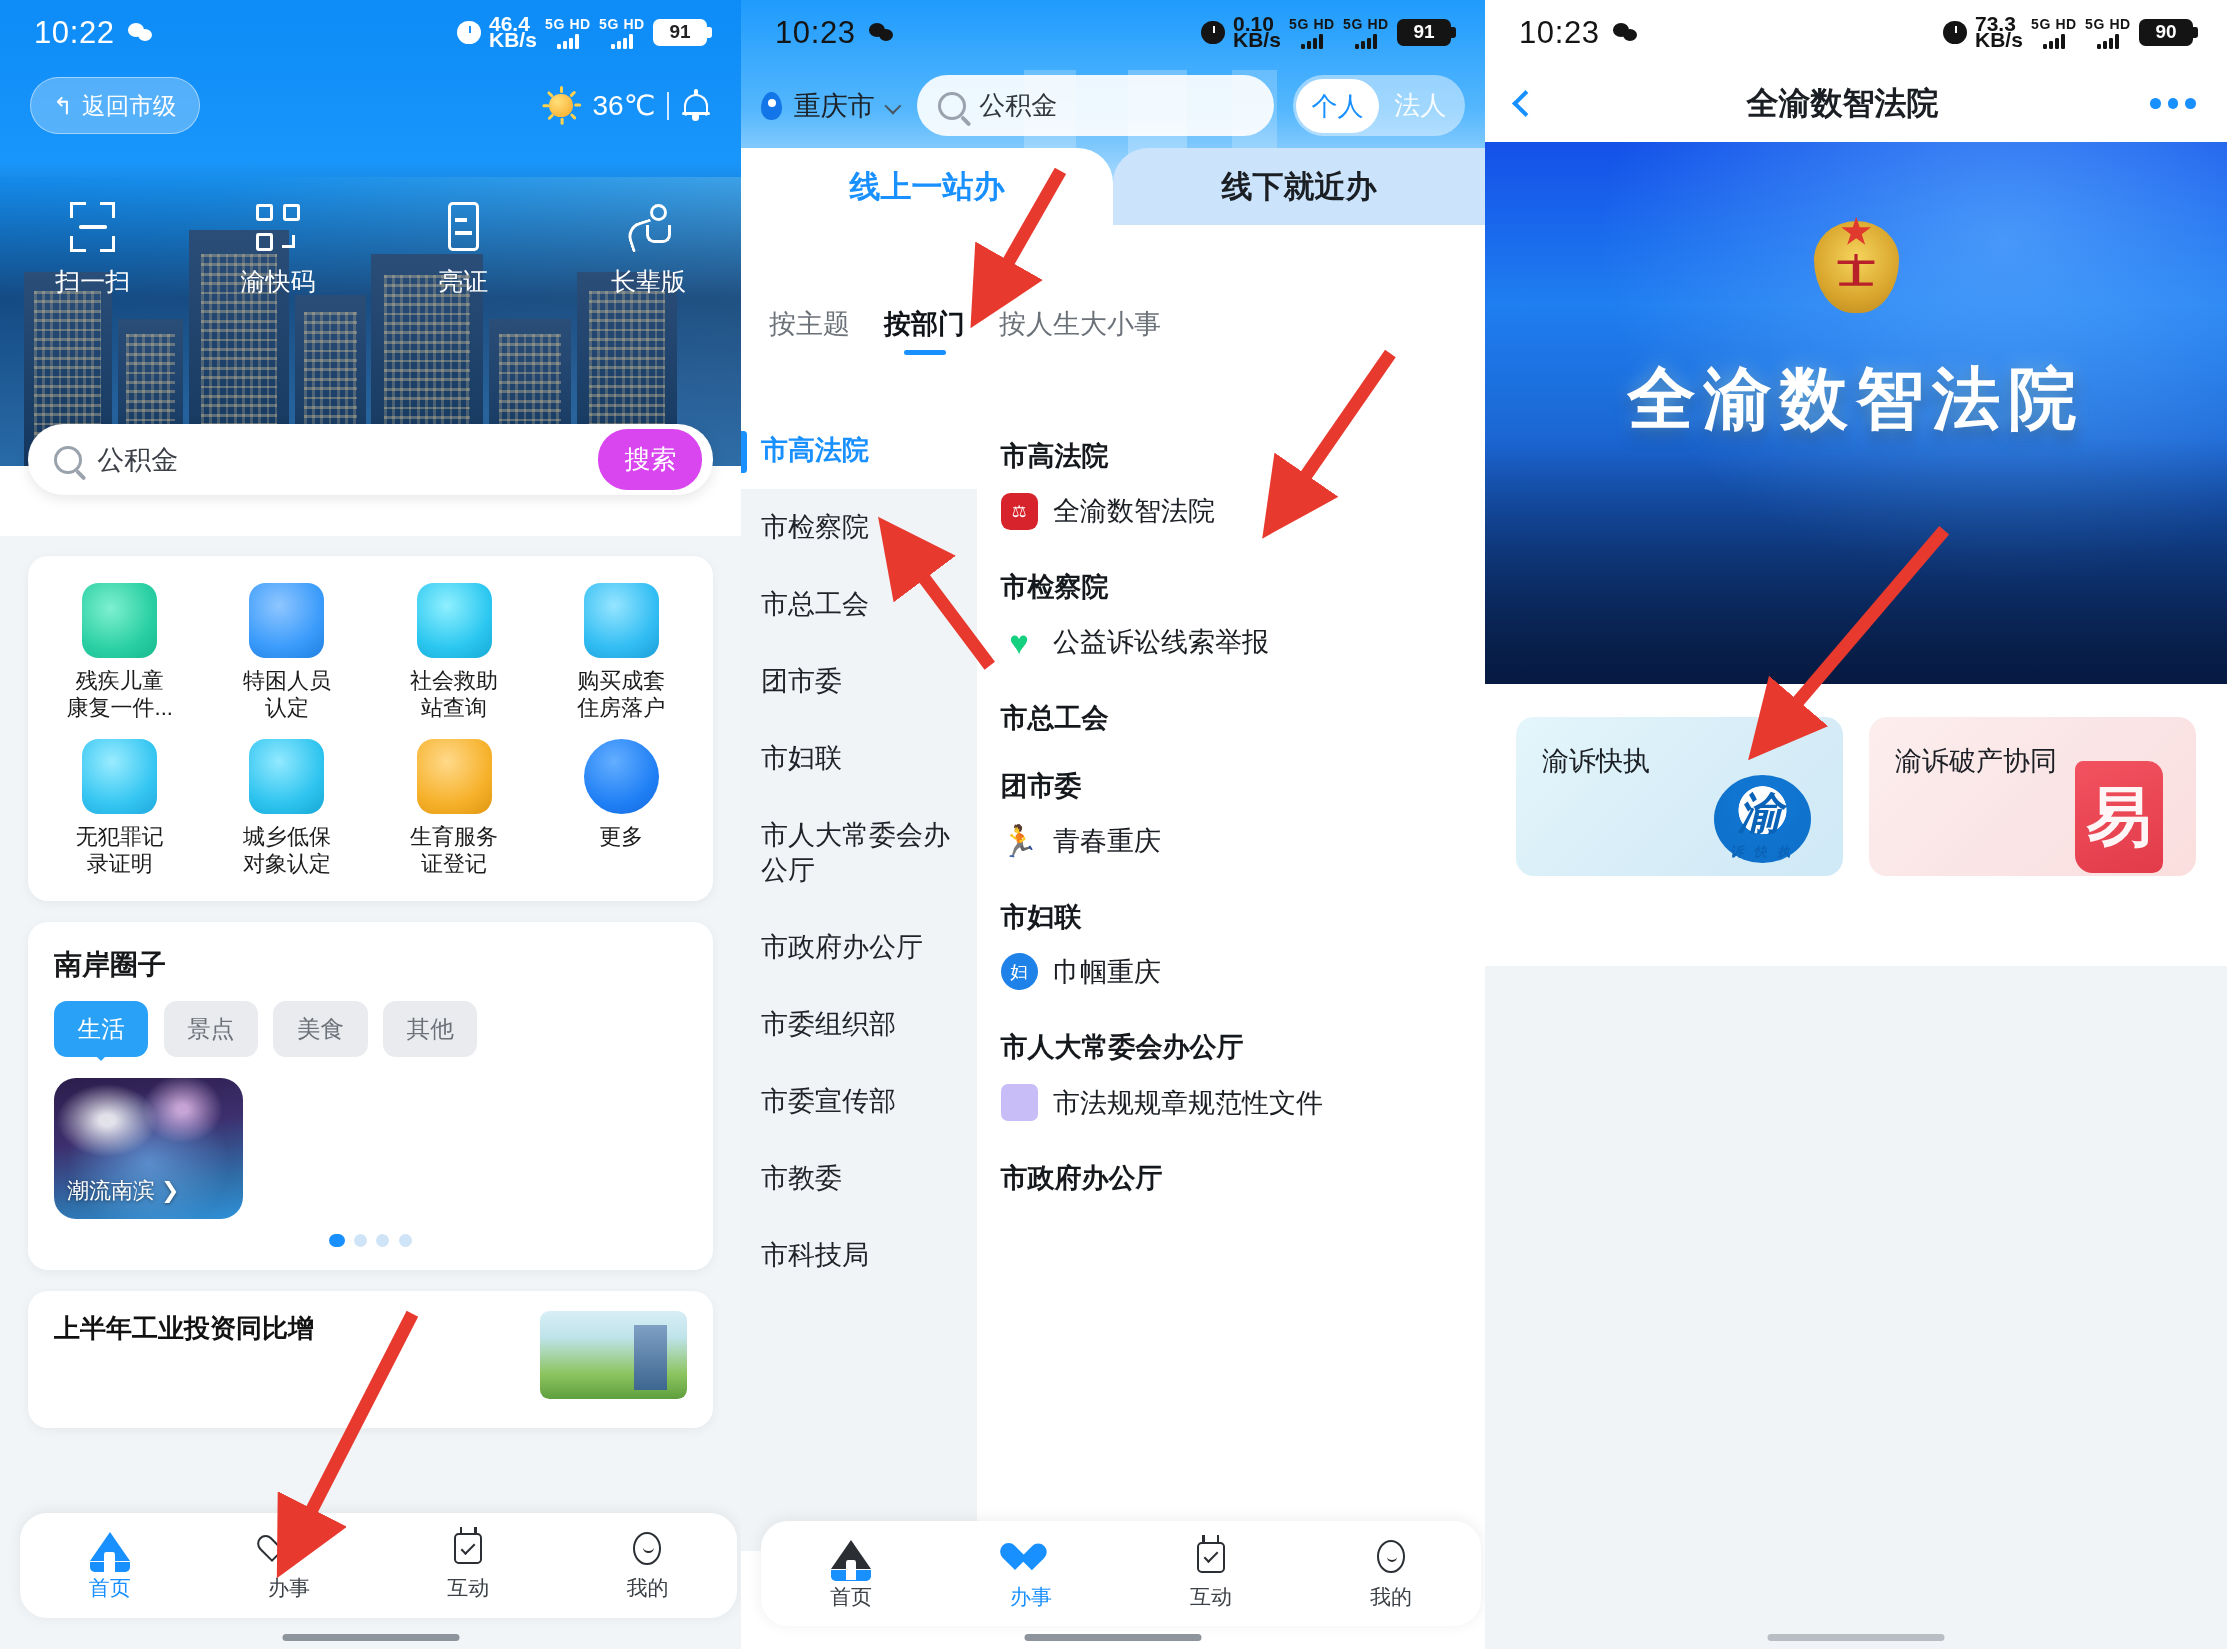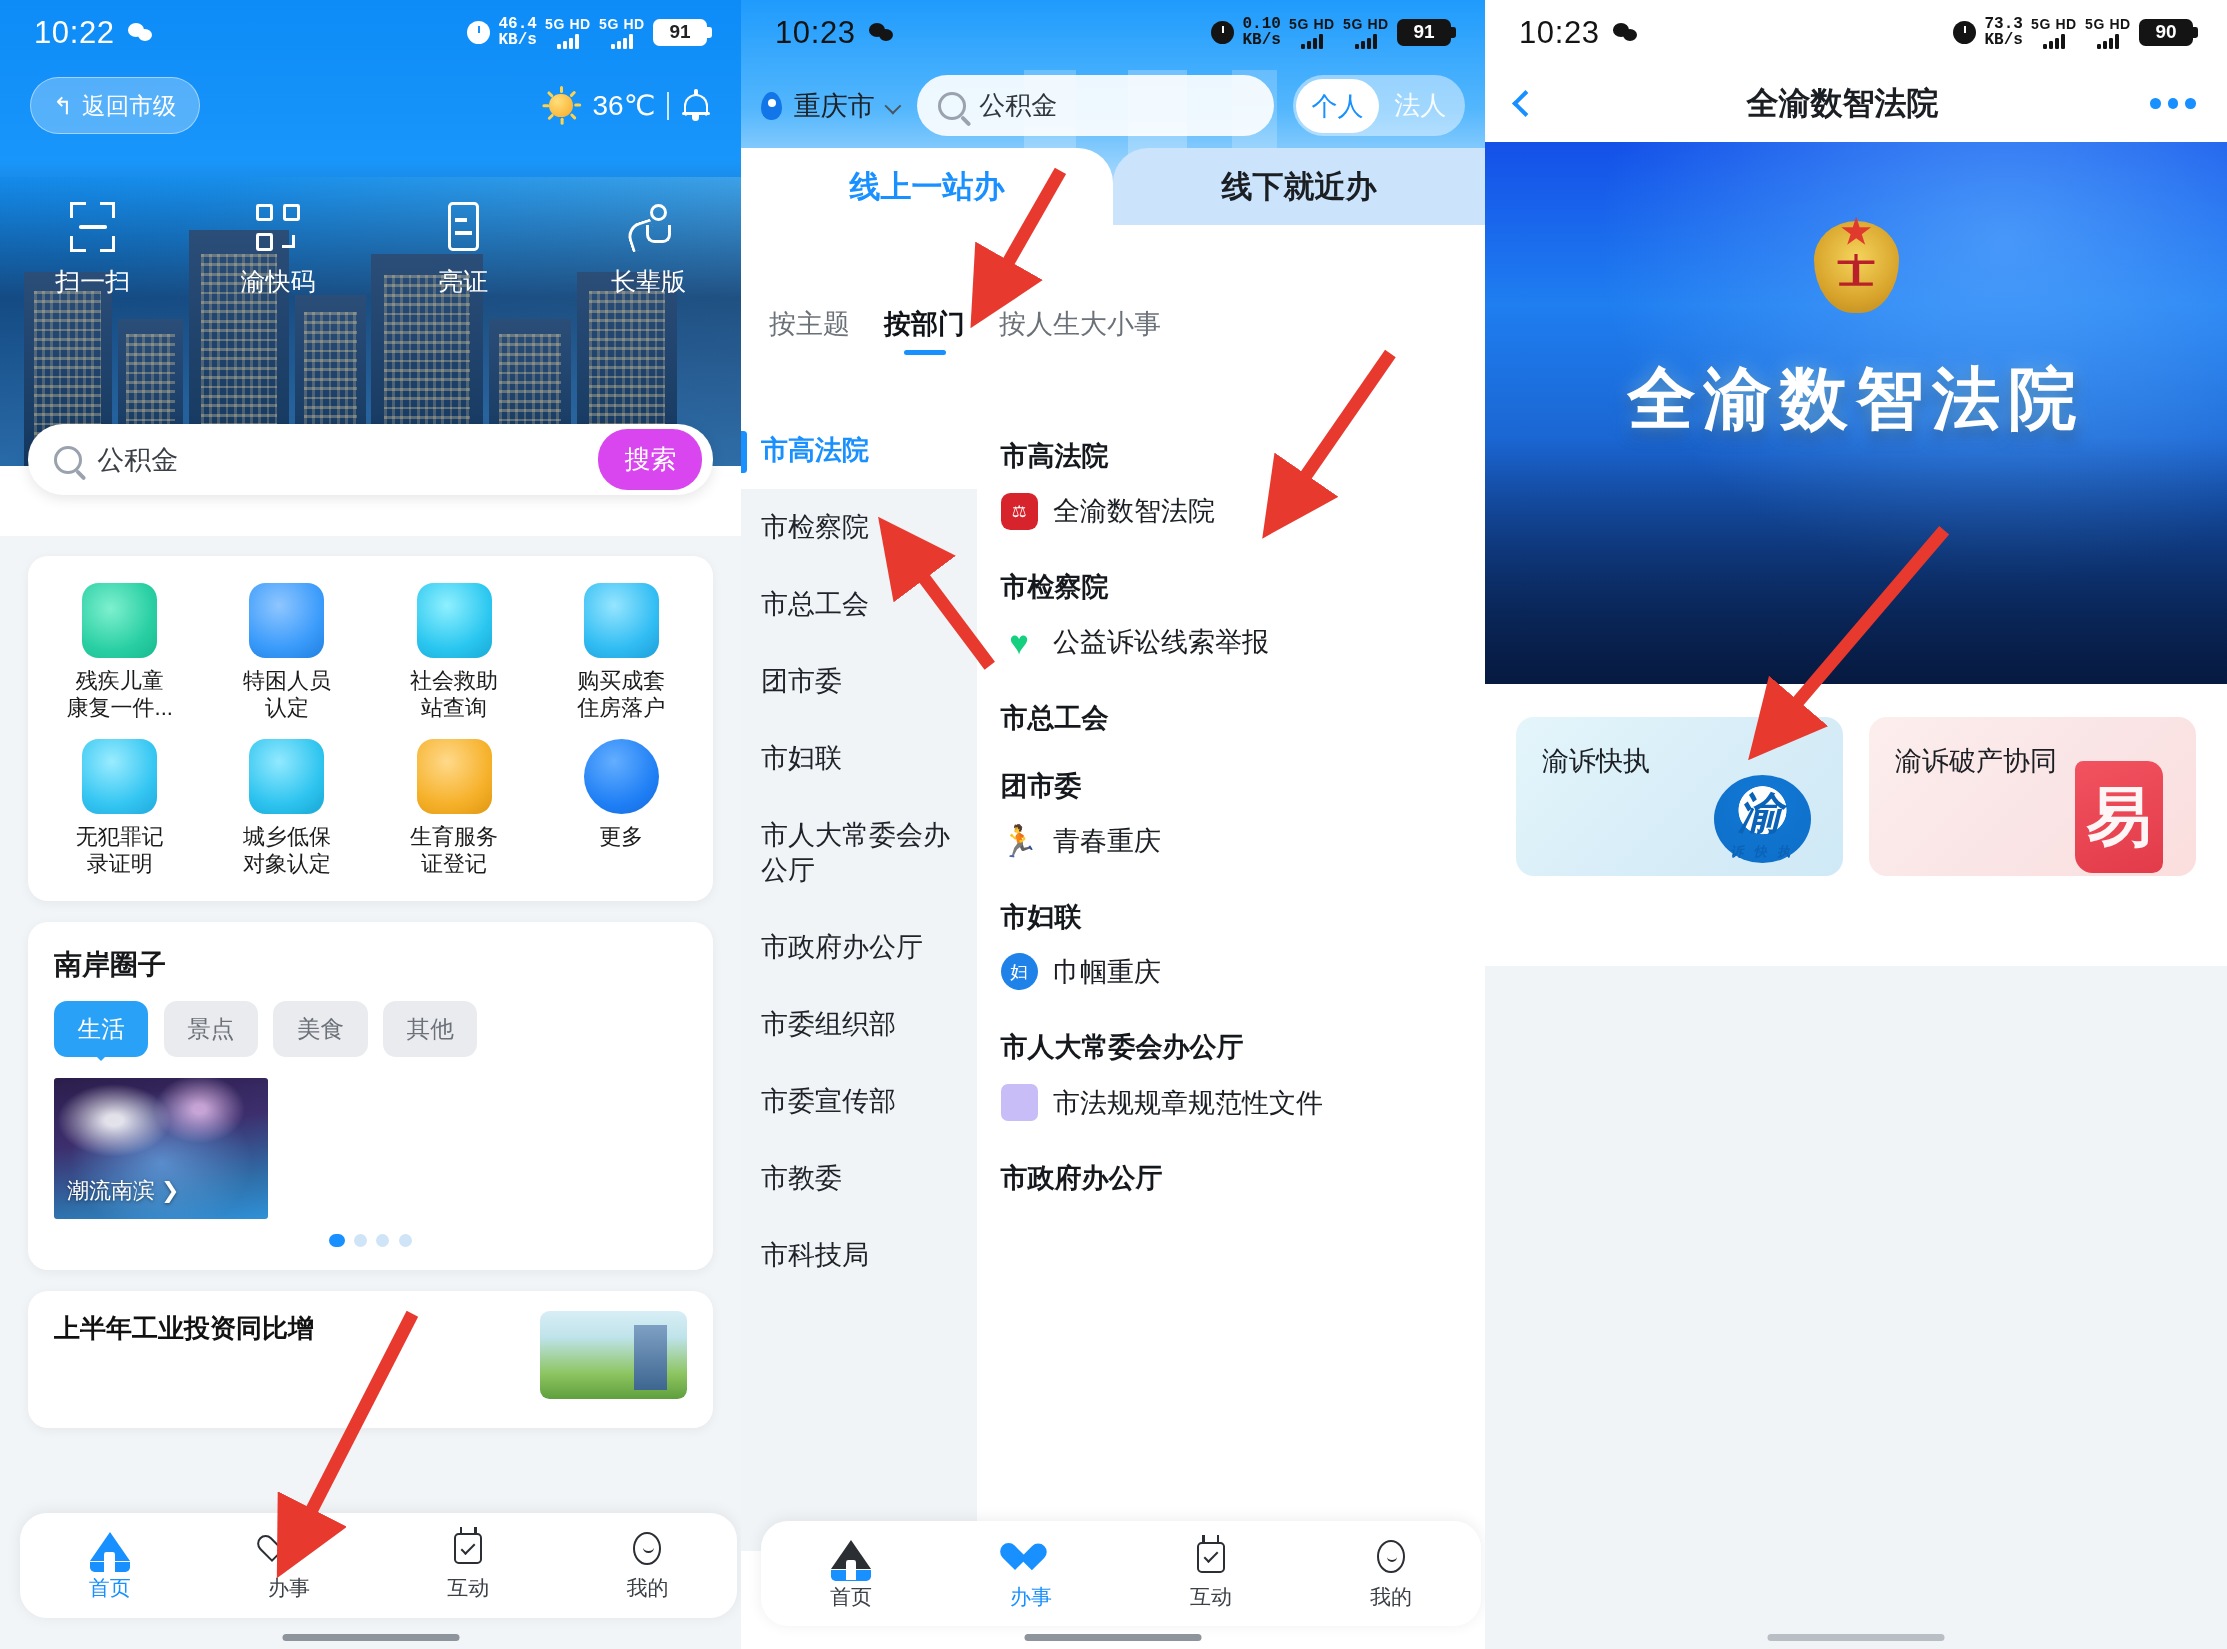--- a/index.html
+++ b/index.html
@@ -17,21 +17,21 @@
   .sb-left{ display:flex; align-items:center; gap:13px; }
   .sb-time{ font-size:31px; font-weight:500; letter-spacing:0.6px; }
   .wechat{ width:27px; height:20px; position:relative; display:inline-block; }
   .wechat i{ position:absolute; border-radius:50%; display:block; }
   .wechat i.a{ width:16.5px; height:14px; left:0; top:0; }
   .wechat i.b{ width:14px; height:11.8px; left:10.6px; top:6.5px; }
   .sb-right{ display:flex; align-items:center; gap:8.2px; }
   .alarm{ width:23.6px; height:23.6px; border-radius:50%; position:relative; }
   .alarm::after{ content:""; position:absolute; left:50%; top:5.3px; width:1.8px; height:7px;
       background:#1890ff; }
-  .netspeed{ font-size:16px; line-height:16px; font-weight:700; text-align:left;font-family:Liberation Mono, monospace; }
+  .netspeed{ font-size:21px; line-height:16px; font-weight:700; text-align:left; }
   .sig{ display:flex; flex-direction:column; align-items:center; gap:1.2px; }
   .sig .lbl{ font-size:14px; font-weight:700; letter-spacing:0.6px; }
   .bars{ display:flex; align-items:flex-end; gap:1.8px; height:15.3px; }
   .bars b{ width:4.1px; border-radius:1.2px; display:block; }
   .bars b:nth-child(1){ height:4.7px; } .bars b:nth-child(2){ height:7.7px; }
   .bars b:nth-child(3){ height:11.2px; } .bars b:nth-child(4){ height:14.7px; }
   .batt{ min-width:54px; height:27px; border-radius:6.5px; display:flex; align-items:center;
      justify-content:center; font-size:19px; font-weight:700; position:relative; }
   .batt::after{ content:""; position:absolute; right:-5.3px; top:8.2px; width:5.3px; height:10.6px;
      border-radius:0 2.4px 2.4px 0; }
@@ -134,21 +134,21 @@
   .gitem{ display:flex; flex-direction:column; align-items:center; gap:9.4px; }
   .gicon{ width:75px; height:75px; border-radius:16.5px; position:relative; }
   .glabel{ font-size:22px; line-height:27px; color:#1b1b1b; text-align:center; }
   .sec-title{ font-size:28px; font-weight:700; color:#17181a; padding:23.6px 26px 0; }
   .chips{ display:flex; gap:15.3px; padding:17.7px 26px 0; }
   .chip{ background:#e9ebee; color:#6c7179; font-size:23.6px; padding:11.8px 23.6px; border-radius:13px; }
   .chip.on{ background:#29a1f7; color:#fff; position:relative; }
   .chip.on::after{ content:""; position:absolute; left:50%; bottom:-13px; margin-left:-9.4px;
      border:9.4px solid transparent; border-top-color:#29a1f7; }
   .thumbs{ display:flex; padding:21px 26px 0; }
-  .thumb{ width:214px; height:141px; border-radius:3px; position:relative; overflow:hidden;
+  .thumb{ width:189px; height:141px; border-radius:22px; position:relative; overflow:hidden;
      background:linear-gradient(170deg,#2b1d4a,#3d2f6e 40%,#2f6ea8 75%,#2f91d8); }
   .thumb .glow{ position:absolute; inset:0;
      background:radial-gradient(ellipse at 28% 30%,rgba(255,255,255,.85) 0 4%,transparent 26%),
                 radial-gradient(ellipse at 68% 22%,rgba(255,210,255,.7) 0 3%,transparent 22%),
                 radial-gradient(ellipse at 50% 60%,rgba(120,190,255,.55),transparent 60%); }
   .thumb .cap{ position:absolute; left:13px; bottom:13px; color:#fff; font-size:22px;
      display:flex; align-items:center; gap:5.9px; text-shadow:0 1.2px 3.5px rgba(0,0,0,.5); }
   .dots{ display:flex; gap:9.4px; justify-content:center; padding:15.3px 0 22.4px; }
   .dots i{ width:13px; height:13px; border-radius:50%; background:#cfe4f7; display:block; }
   .dots i.on{ background:#1890ff; width:15.3px; border-radius:7.7px; }

